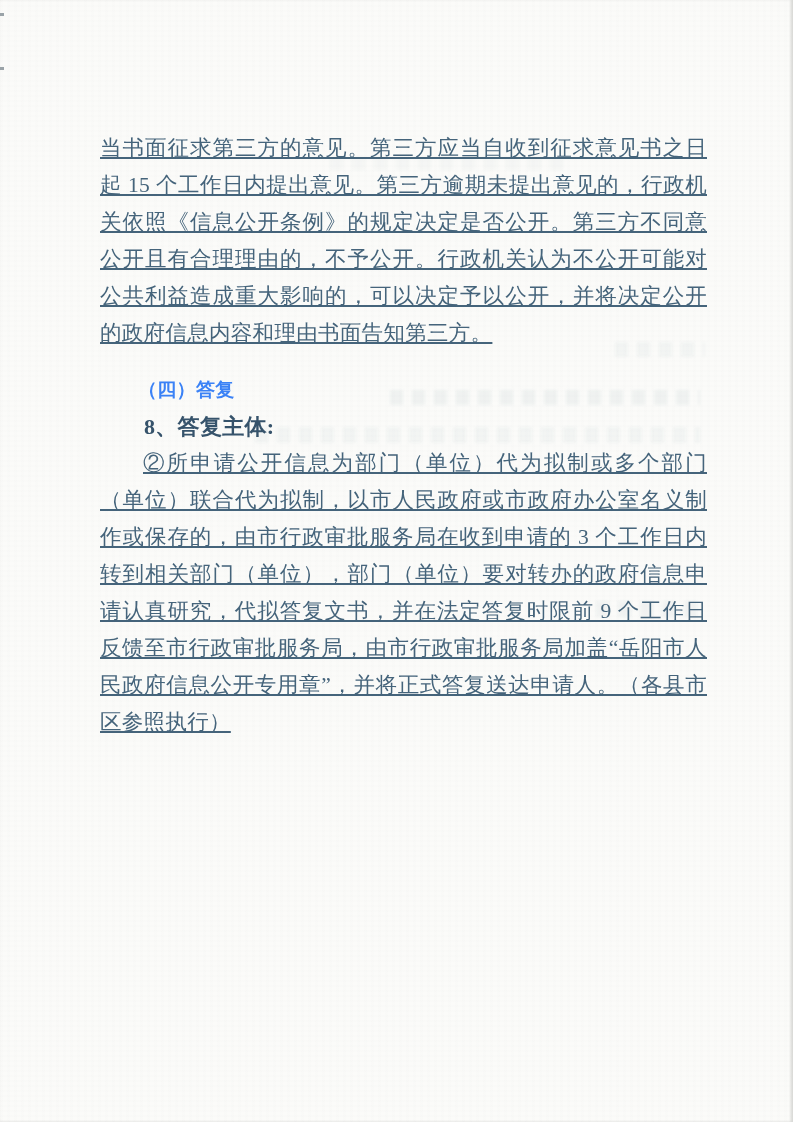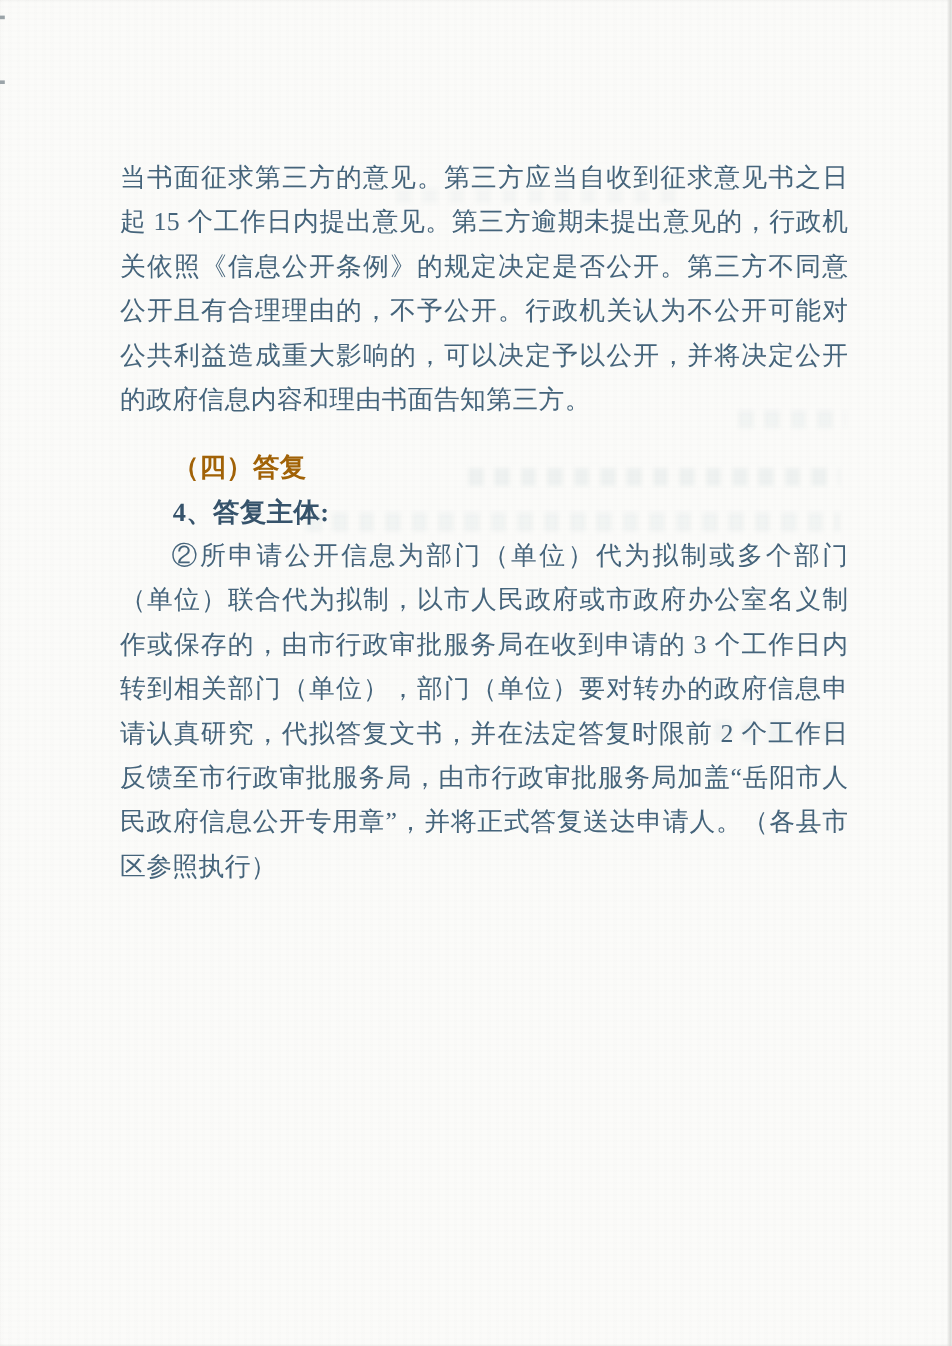--- a/index.html
+++ b/index.html
@@ -34,31 +34,32 @@
     width: 607px;
     color: #45647b;
     font-size: 21.5px;
     line-height: 37px;
     letter-spacing: 0.3px;
     text-align: justify;
   }
   .content p {
     margin: 0;
     text-indent: 2em;
+    text-decoration: underline;
   }
   .content p.continuation {
     text-indent: 0;
   }
   .heading-section {
     margin: 19px 0 0 0;
-    font-size: 22px;
+    font-size: 19px;
     font-weight: bold;
     line-height: 37px;
     text-indent: 2em;
-    color: #a16207;
+    color: #3b82f6;
   }
   .heading-sub {
     margin: 0;
     font-size: 22px;
     font-weight: bold;
     line-height: 37px;
     text-indent: 2em;
     color: #36536b;
   }
   
@@ -105,23 +106,23 @@
   <div class="ghost g3"></div>
   <div class="ghost g1"></div>
   <div class="ghost g2"></div>
   <div class="ghost g4"></div>
 
   <div class="content">
     <p class="continuation">当书面征求第三方的意见。第三方应当自收到征求意见书之日起 15 个工作日内提出意见。第三方逾期未提出意见的，行政机关依照《信息公开条例》的规定决定是否公开。第三方不同意公开且有合理理由的，不予公开。行政机关认为不公开可能对公共利益造成重大影响的，可以决定予以公开，并将决定公开的政府信息内容和理由书面告知第三方。</p>
 
     <h2 class="heading-section">（四）答复</h2>
 
-    <h3 class="heading-sub">4、答复主体:</h3>
+    <h3 class="heading-sub">8、答复主体:</h3>
 
 
-    <p>②所申请公开信息为部门（单位）代为拟制或多个部门（单位）联合代为拟制，以市人民政府或市政府办公室名义制作或保存的，由市行政审批服务局在收到申请的 3 个工作日内转到相关部门（单位），部门（单位）要对转办的政府信息申请认真研究，代拟答复文书，并在法定答复时限前 2 个工作日反馈至市行政审批服务局，由市行政审批服务局加盖“岳阳市人民政府信息公开专用章”，并将正式答复送达申请人。（各县市区参照执行）</p>
+    <p>②所申请公开信息为部门（单位）代为拟制或多个部门（单位）联合代为拟制，以市人民政府或市政府办公室名义制作或保存的，由市行政审批服务局在收到申请的 3 个工作日内转到相关部门（单位），部门（单位）要对转办的政府信息申请认真研究，代拟答复文书，并在法定答复时限前 9 个工作日反馈至市行政审批服务局，由市行政审批服务局加盖“岳阳市人民政府信息公开专用章”，并将正式答复送达申请人。（各县市区参照执行）</p>
 
   </div>
 
   <div class="scan-edge-right"></div>
   <div class="edge-mark m1"></div>
   <div class="edge-mark m2"></div>
 </div>
 
 </body></html>

